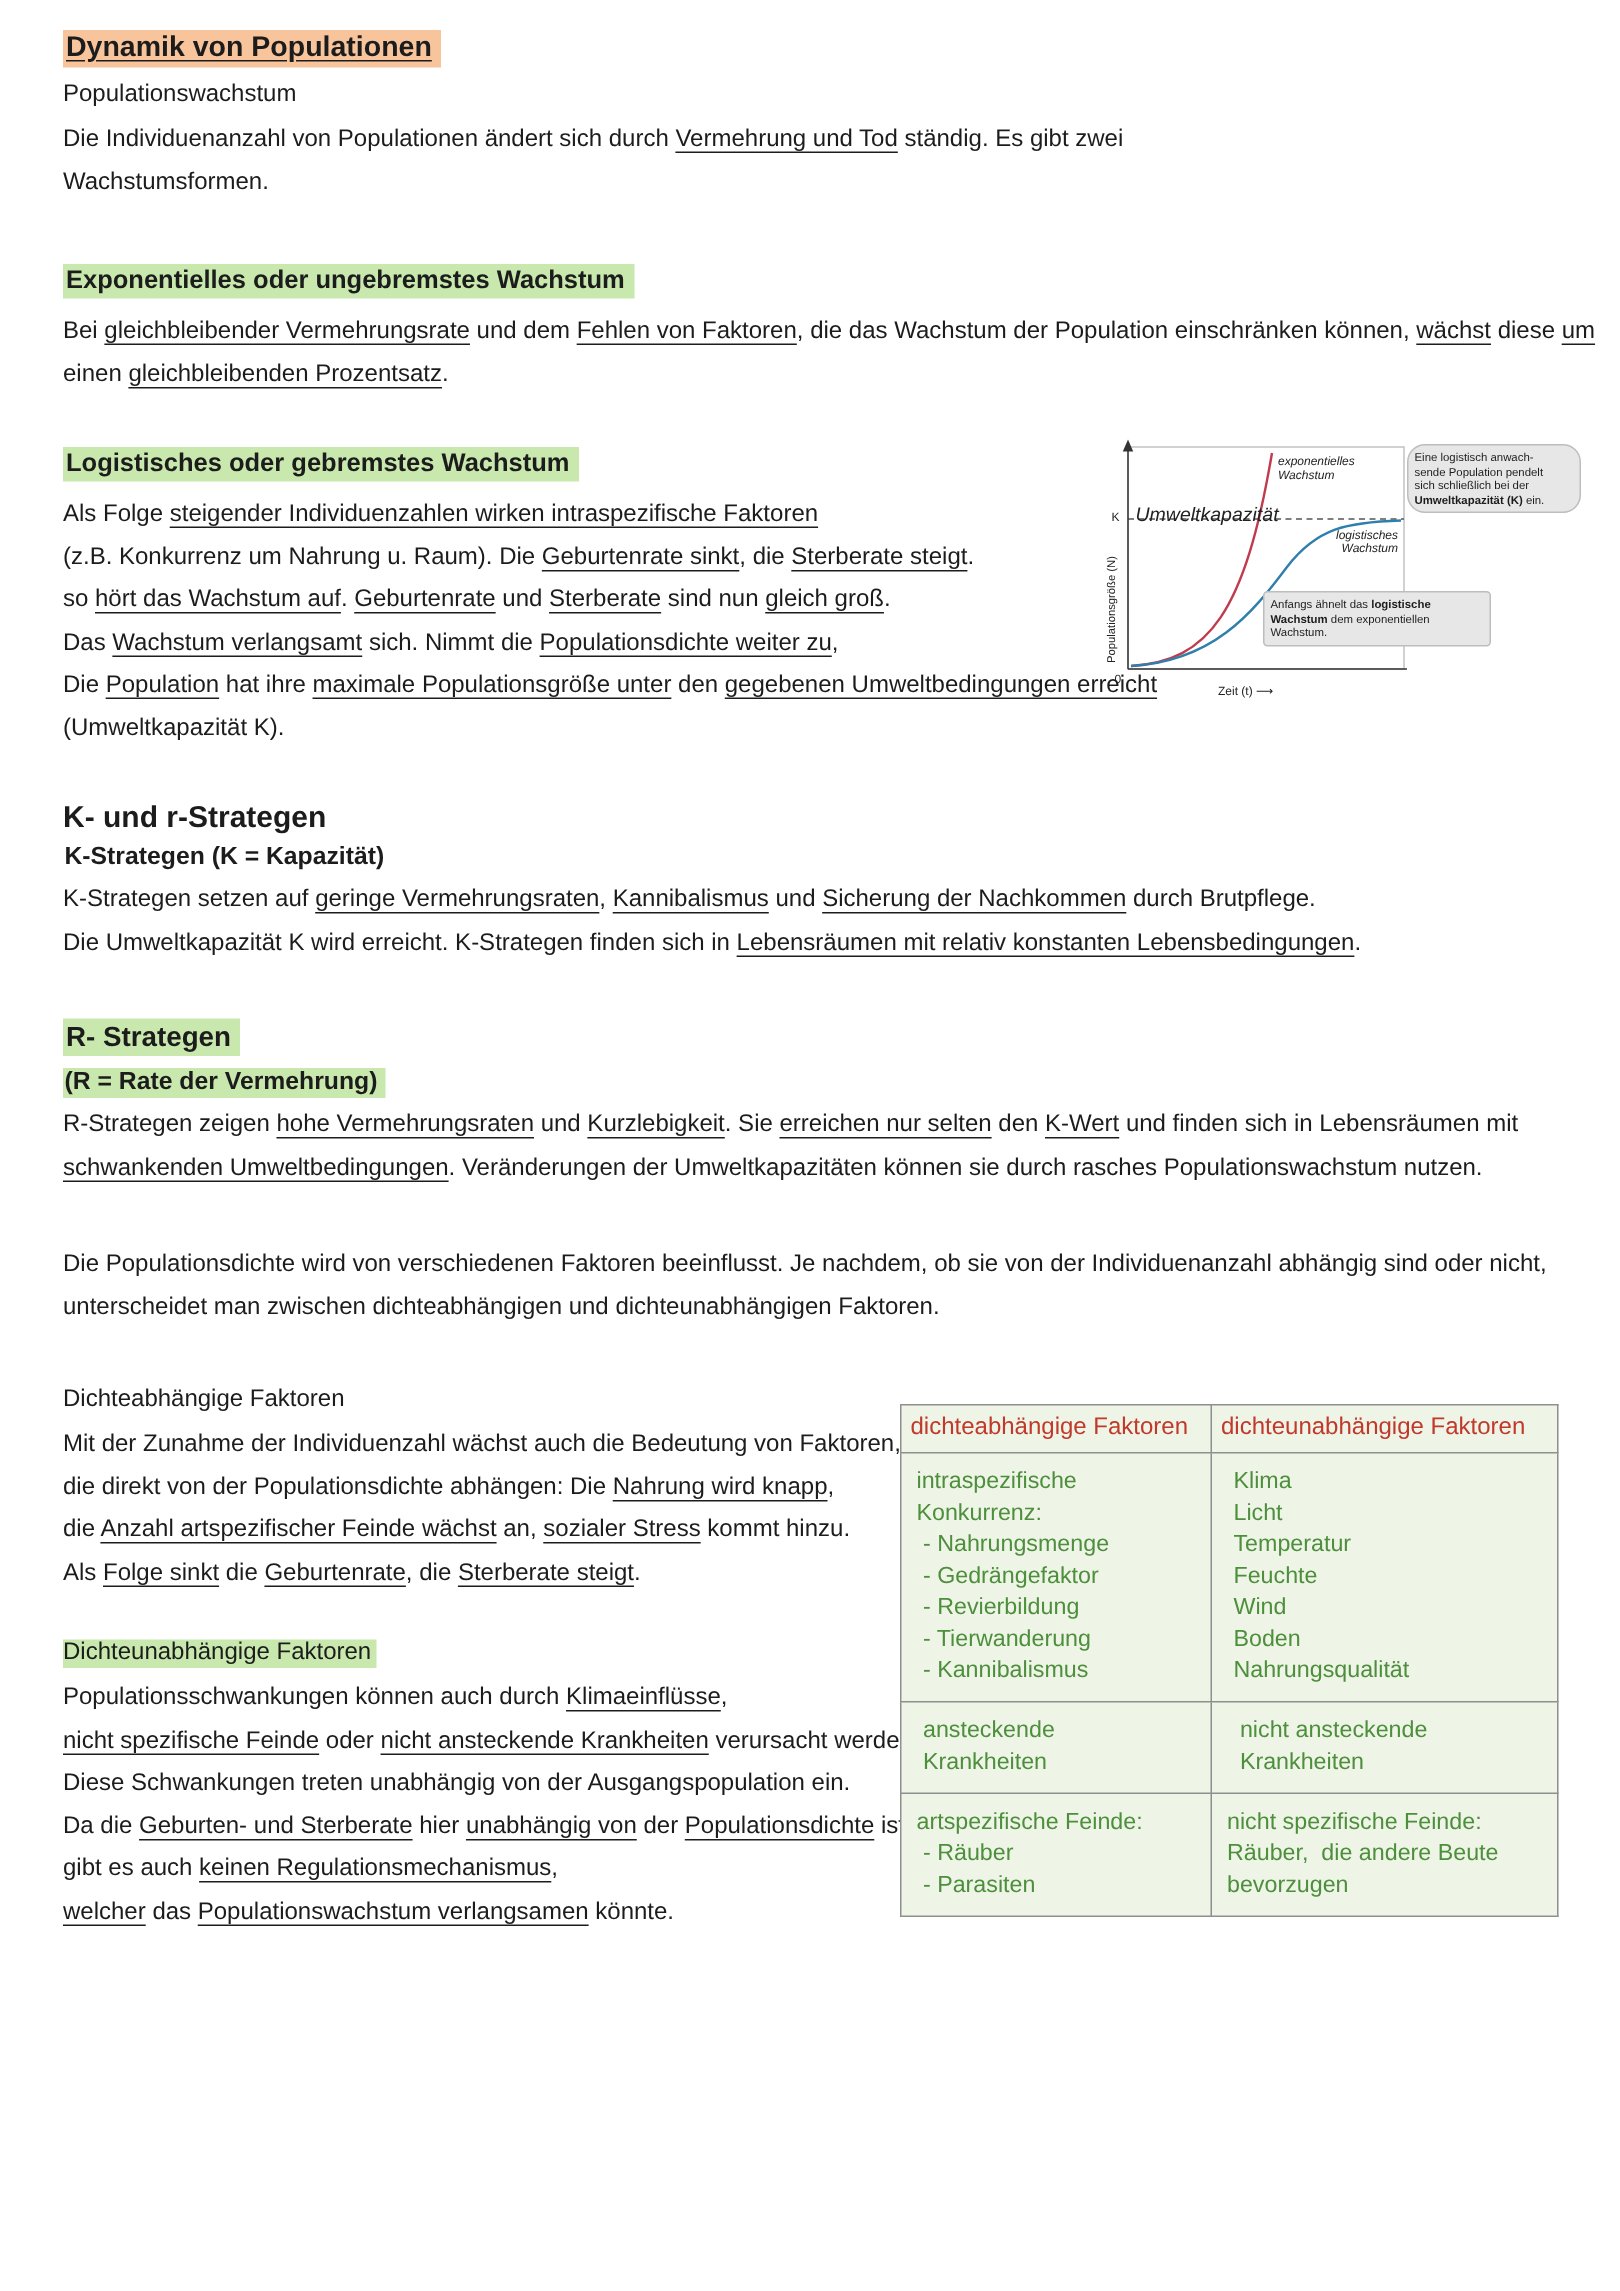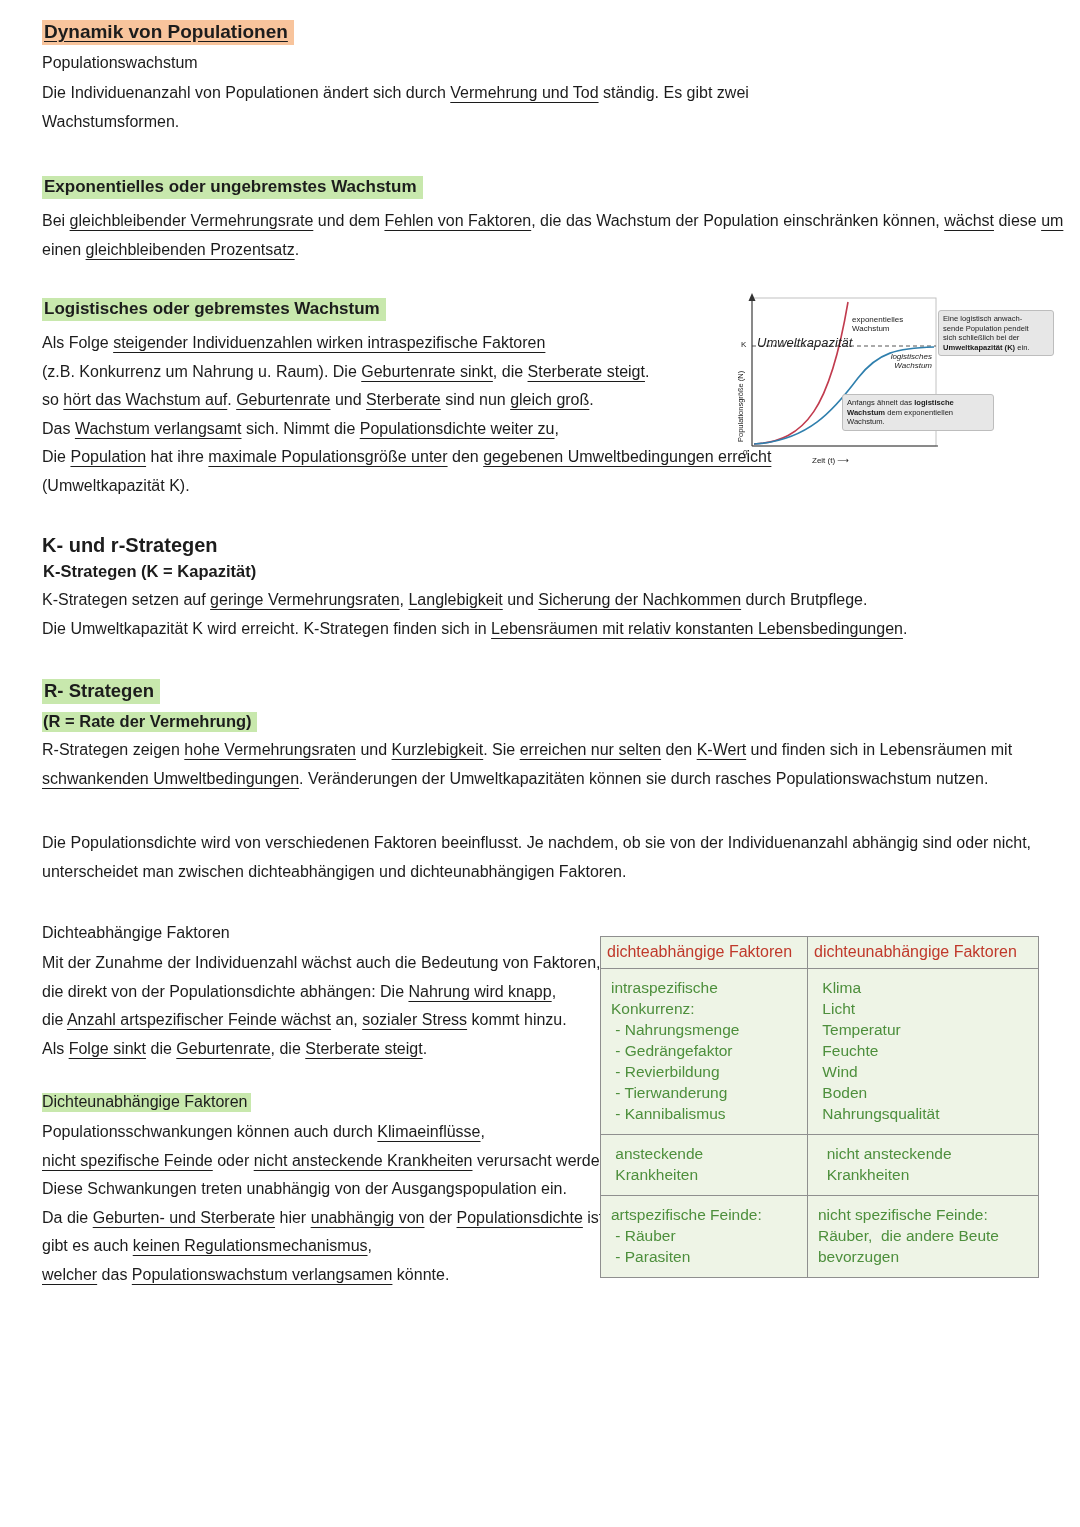--- a/index.html
+++ b/index.html
@@ -43,28 +43,28 @@
   .plot-rect { fill:#ffffff; stroke:#c2c2c2; stroke-width:1; }
   .k-line { stroke:#555555; stroke-width:1; stroke-dasharray:4 3; }
   .curve-exp { fill:none; stroke:var(--curveExp); stroke-width:1.6; }
   .curve-log { fill:none; stroke:var(--curveLog); stroke-width:1.6; }
   .axis { stroke:#333333; stroke-width:1; }
   .axis-arrow { fill:#333333; }
   .g-ylabel { left:10px; top:150px; transform-origin:0 0; transform:rotate(-90deg);
               font-size:7.5px; white-space:nowrap; color:#333; }
   .g-k      { left:15px; top:48px; font-size:8px; }
   .g-cap    { left:31px; top:43px; font-size:13px; font-style:italic; color:#444; }
-  .g-exp-lbl{ left:126px; top:23px; font-size:8px; white-space:pre-line; }
+  .g-exp-lbl{ left:126px; top:11px; font-size:8px; font-style:italic; white-space:pre-line; }
   .g-log-lbl{ left:148px; top:60px; width:58px; font-size:8px; font-style:italic;
               white-space:pre-line; text-align:right; }
   .g-zero   { left:17px; top:156px; font-size:8px; }
   .g-xlabel { left:86px; top:164px; font-size:8px; }
   .g-callout { position:absolute; background:#e7e7e7; border:1px solid #bdbdbd; border-radius:3px;
                padding:3px 4px; font-size:7.6px; line-height:9.6px; white-space:pre-line; color:#1c1c1c; }
-  .g-co-right  { left:212px; top:18px;  width:116px; }
+  .g-co-right  { left:212px; top:4px;  width:116px;border-radius:12px; }
   .g-co-bottom { left:116px; top:102px; width:152px; }
 
   
   .factor-table { position:absolute; left:600px; top:936px; width:438px;
                   border-collapse:collapse; background:var(--tableBg); table-layout:fixed; }
   .factor-table th, .factor-table td { border:1px solid #8f8f8f; vertical-align:top;
                   text-align:left; white-space:pre-wrap; }
   .factor-table th { color:var(--tableHeaderRed); font-size:16px; font-weight:normal; padding:6px 6px 7px; }
   .factor-table td { color:var(--tableGreen); font-size:15.5px; line-height:21px; padding:8px 10px 10px; }
 </style>
@@ -101,21 +101,21 @@
           <div class="line"><span>Das </span><span class="u">Wachstum verlangsamt</span><span> sich. Nimmt die </span><span class="u">Populationsdichte weiter zu</span><span>,</span></div>
           <div class="line"><span>Die </span><span class="u">Population</span><span> hat ihre </span><span class="u">maximale Populationsgröße unter</span><span> den </span><span class="u">gegebenen Umweltbedingungen erreicht</span></div>
           <div class="line"><span>(Umweltkapazität K).</span></div>
         </div>
     </section>
 
     <section class="sec-kr">
       <div class="h-big">K- und r-Strategen</div>
       <div class="h-sub">K-Strategen (K = Kapazität)</div>
       <div class="para">
-          <div class="line"><span>K-Strategen setzen auf </span><span class="u">geringe Vermehrungsraten</span><span>, </span><span class="u">Langlebigkeit</span><span> und </span><span class="u">Sicherung der Nachkommen</span><span> durch Brutpflege.</span></div>
+          <div class="line"><span>K-Strategen setzen auf </span><span class="u">geringe Vermehrungsraten</span><span>, </span><span class="u">Kannibalismus</span><span> und </span><span class="u">Sicherung der Nachkommen</span><span> durch Brutpflege.</span></div>
           <div class="line"><span>Die Umweltkapazität K wird erreicht. K-Strategen finden sich in </span><span class="u">Lebensräumen mit relativ konstanten Lebensbedingungen</span><span>.</span></div>
         </div>
     </section>
 
     <section class="sec-r">
       <div class="h-sec lg hl-green">R- Strategen</div>
       <div class="h-sub hl-green">(R = Rate der Vermehrung)</div>
       <div class="para">
           <div class="line"><span>R-Strategen zeigen </span><span class="u">hohe Vermehrungsraten</span><span> und </span><span class="u">Kurzlebigkeit</span><span>. Sie </span><span class="u">erreichen nur selten</span><span> den </span><span class="u">K-Wert</span><span> und finden sich in Lebensräumen mit</span></div>
           <div class="line"><span class="u">schwankenden Umweltbedingungen</span><span>. Veränderungen der Umweltkapazitäten können sie durch rasches Populationswachstum nutzen.</span></div>

